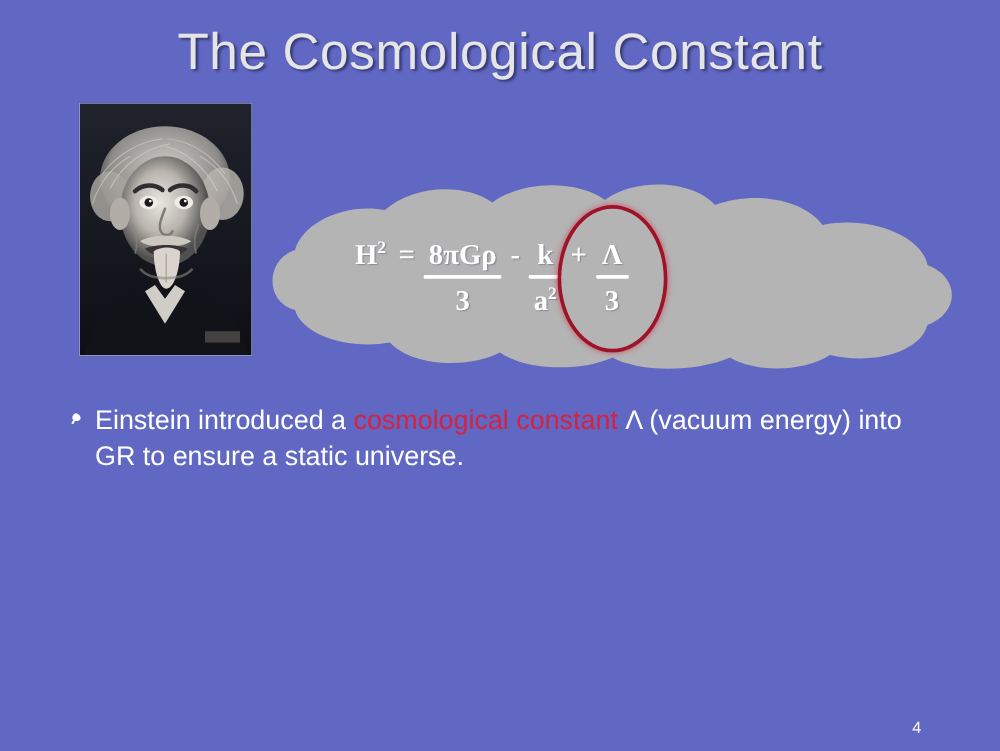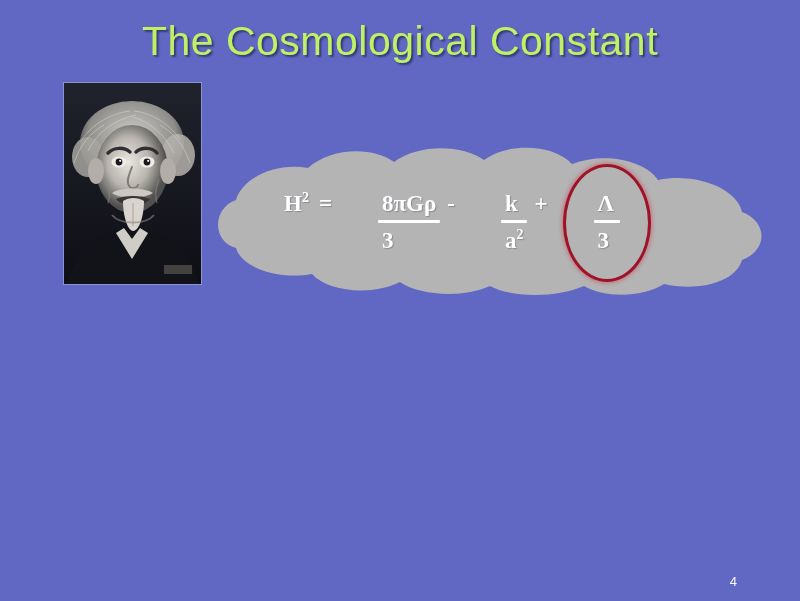--- a/index.html
+++ b/index.html
@@ -12,21 +12,21 @@
   .slide{
     position:absolute;inset:0;
     background:#6168c4;
   }
 
   
   .title{
     position:absolute;
     left:0;right:0;top:18px;
     text-align:center;
-    color:#bef264;
+    color:#e5e5e5;
     font-size:41px;
     font-weight:400;
     letter-spacing:0.5px;
     text-shadow:2px 2px 2px rgba(20,20,50,.55);
     font-family:"Liberation Sans", sans-serif;
   }
 
   
   .photo{
     position:absolute;
@@ -57,23 +57,22 @@
     font-weight:bold;
     font-size:23px;
     white-space:nowrap;
     text-shadow:1px 1px 1px rgba(60,60,90,.35);
   }
   .eq-part{display:inline-block;padding:0 3px;line-height:1.05;}
   .op{padding:0 7px;line-height:1.05;}
   .frac{
     display:inline-flex;
     flex-direction:column;
-    align-items:flex-start;
+    align-items:center;
     line-height:1.05;
-    margin-left:39px;
   }
   .frac .num{padding:0 4px;}
   .frac .bar{
     display:block;
     height:3px;
     background:#ffffff;
     width:100%;
     min-width:26px;
     margin:4px 0 6px 0;
     border-radius:1px;
@@ -255,19 +254,30 @@
     <span class="frac circle-term">
       <span class="num lam">Λ</span>
       <span class="bar"></span>
       <span class="den">3</span>
       <span class="ellipse"></span>
     </span>
   </div>
 
   <div class="bullets">
 
+    <div class="bullet">
+      <span class="bullet-mark">
+        <svg width="14" height="16" viewBox="0 0 14 16" aria-hidden="true">
+          <path d="M9.5 0.7 C11.6 1.6 12.9 3.3 12.4 5.0 C11.9 6.6 9.8 7.2 8.1 6.6 L6.6 9.4 L5.0 8.6 L6.6 5.9 C5.4 4.6 5.6 2.6 7.0 1.5 C7.7 0.9 8.7 0.4 9.5 0.7 Z" fill="#ffffff"></path>
+          <path d="M5.6 9.0 L1.0 15.6 L4.9 10.0 Z" fill="#ffffff"></path>
+        </svg>
+      </span>
+      <span class="bullet-text">
+        <span>Einstein introduced a </span><span class="hl">cosmological constant</span><span> Λ (vacuum energy) into GR to ensure a static universe.</span>
+      </span>
+    </div>
 
 
   </div>
 
   <div class="slide-no">4</div>
 
 </div>
 
 </body></html>

